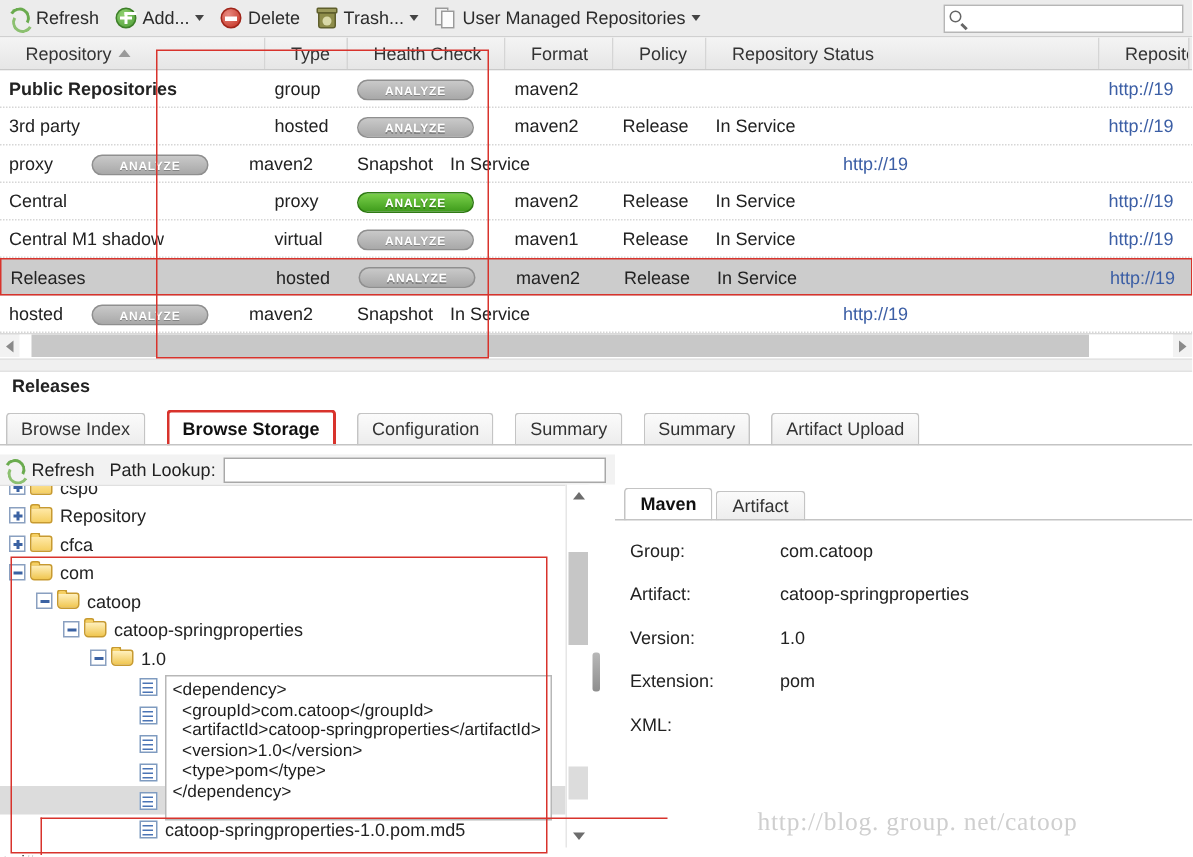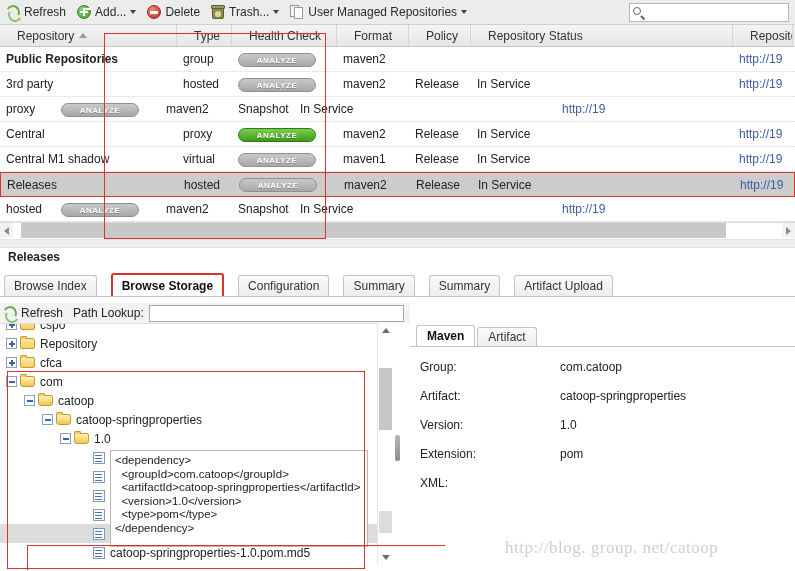--- a/index.html
+++ b/index.html
@@ -596,21 +596,20 @@
     position: absolute;
     left: 10px;
     font-size: 12px;
     color: #222;
   }
   .dval {
     position: absolute;
     left: 110px;
     font-size: 12px;
     color: #222;
-    margin-left: 40px;
   }
   .detail-redbox {
     position: absolute;
     left: 104px; top: 33px;
     width: 222px; height: 206px;
     border: 1px solid #d8332c;
     box-sizing: border-box;
     pointer-events: none;
     z-index: 5;
   }

